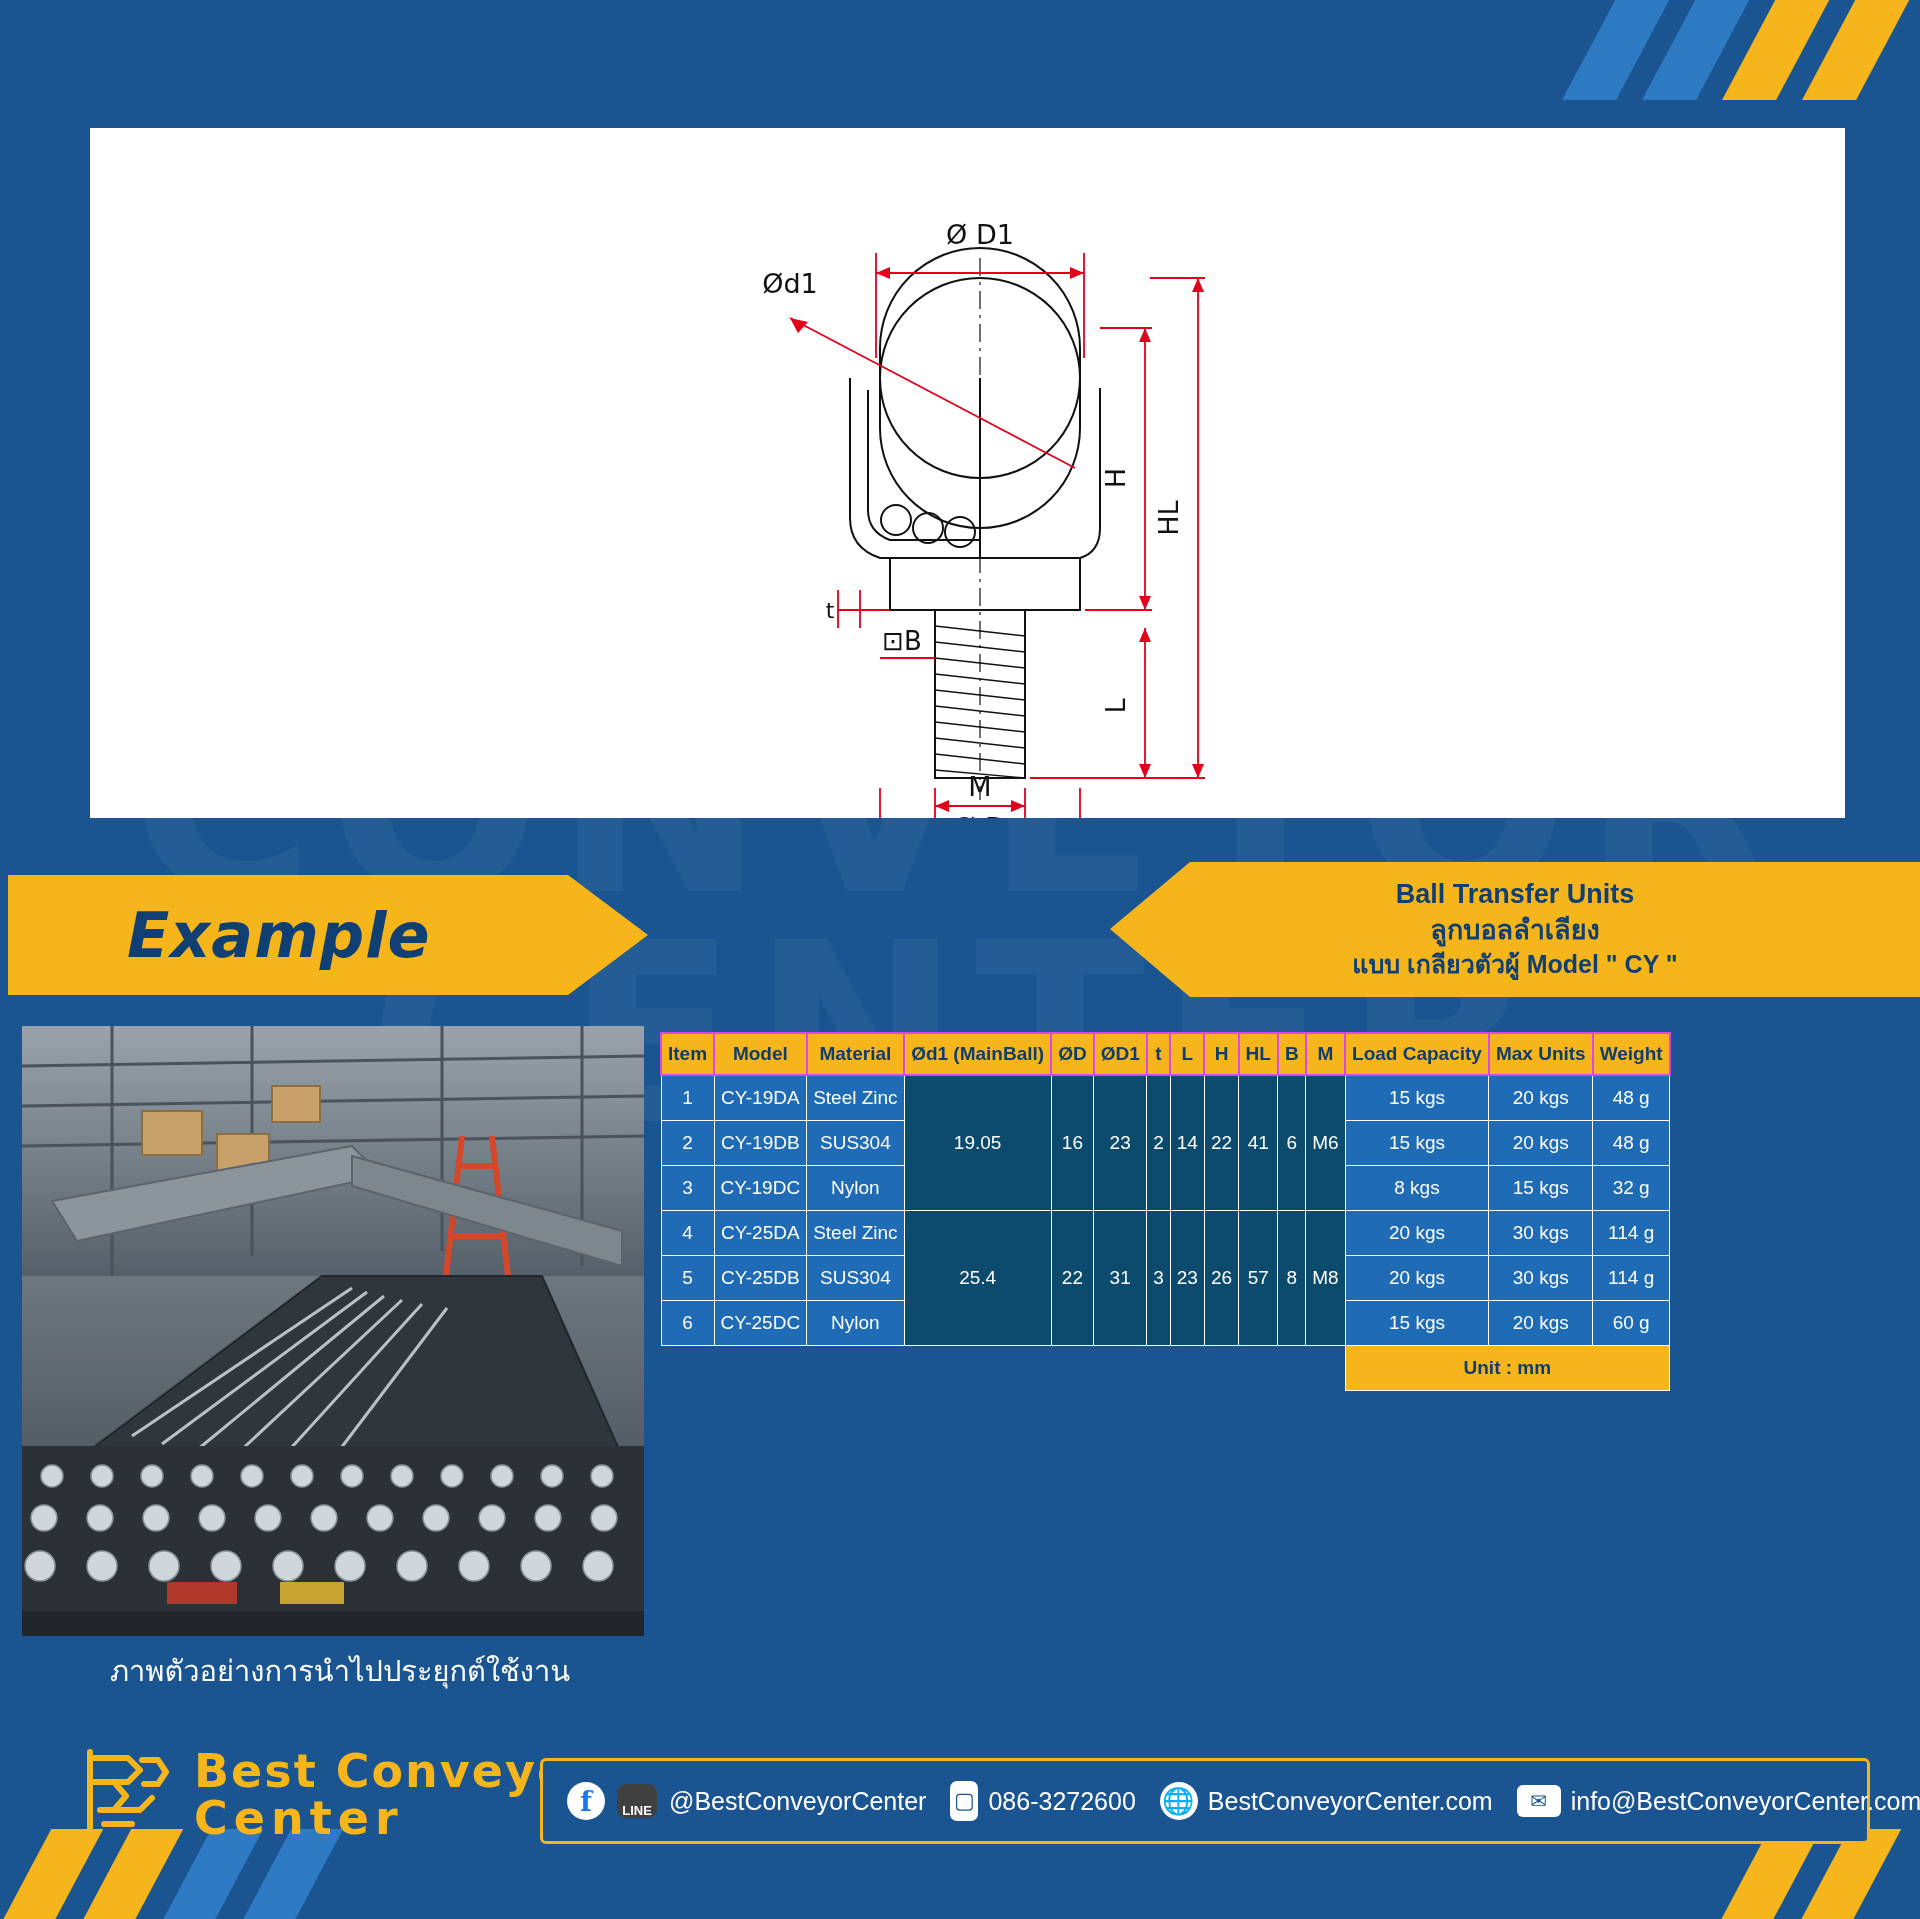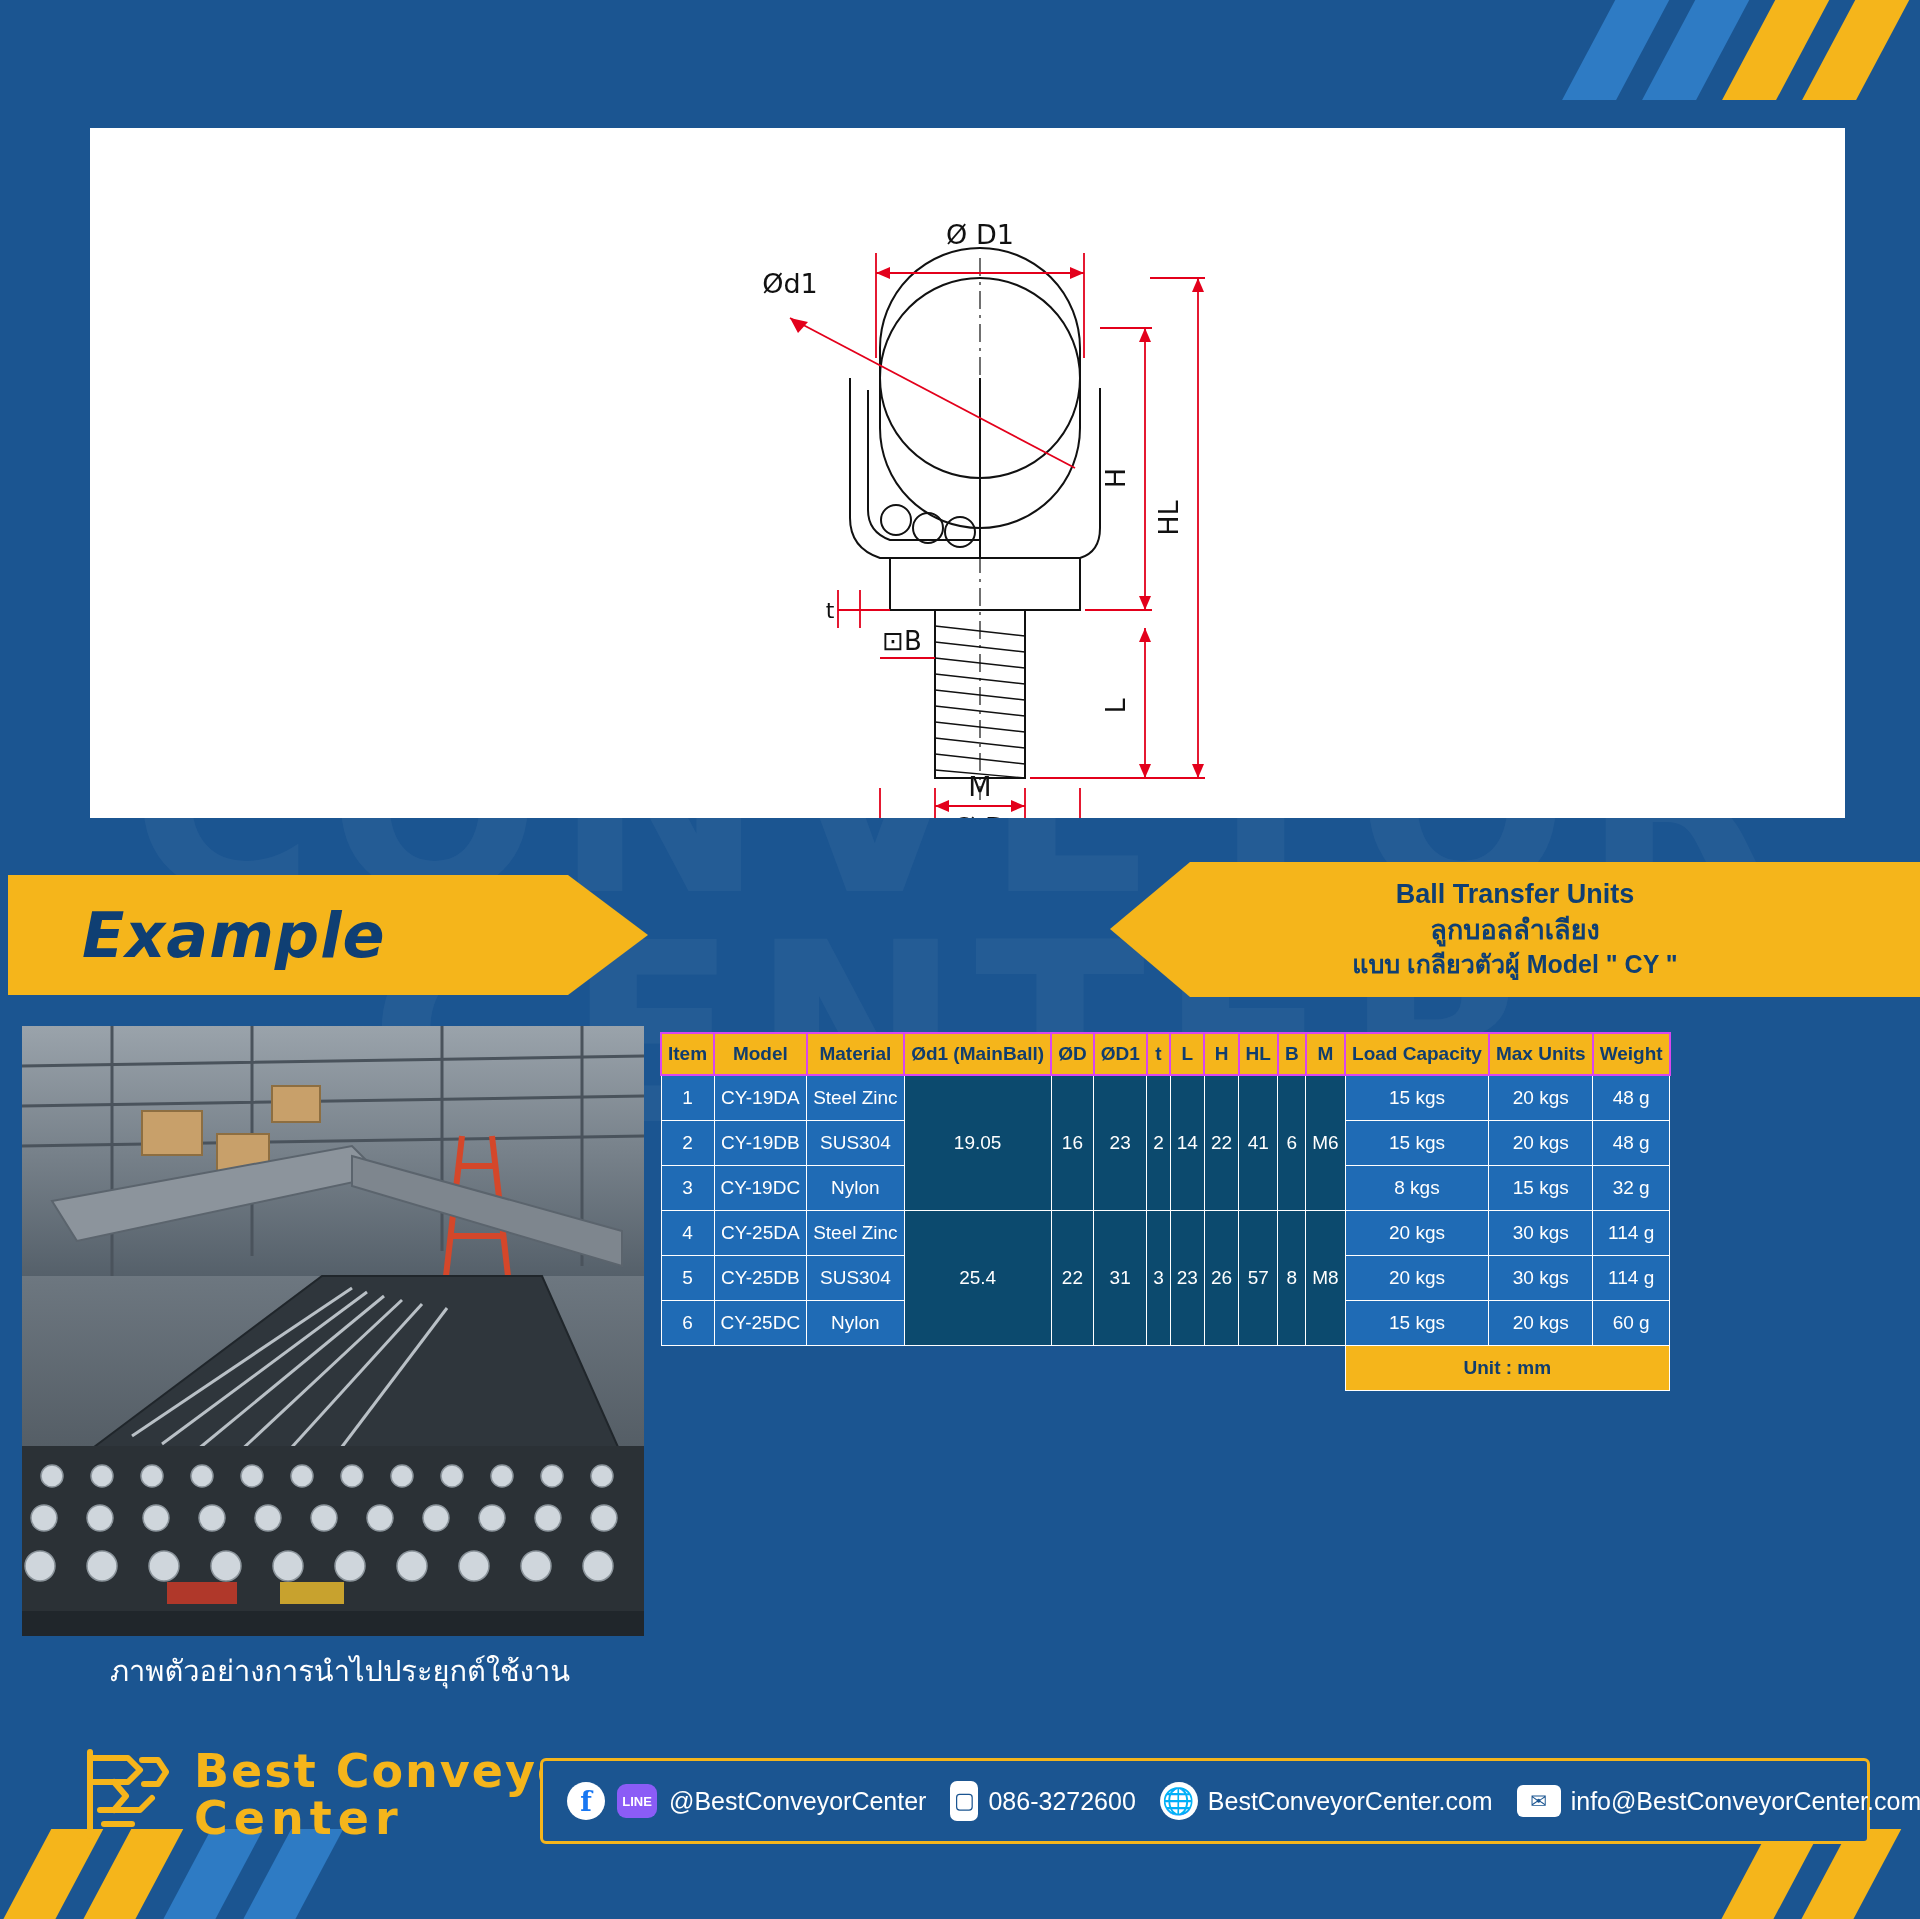--- a/index.html
+++ b/index.html
@@ -72,21 +72,21 @@
     background: #f5b51b;
     clip-path: polygon(0 0, 560px 0, 640px 60px, 560px 120px, 0 120px);
     display: flex; align-items: center;
   }
   .example-banner span {
     color: #0f3f73;
     font-size: 62px;
     font-weight: bold;
     font-style: italic;
     letter-spacing: 1px;
-    margin-left: 74px;
+    margin-left: 119px;
     font-family: "DejaVu Sans", sans-serif;
   }
 
   
   .title-banner {
     position: absolute;
     left: 1110px; top: 862px;
     width: 810px; height: 135px;
     background: #f5b51b;
     clip-path: polygon(80px 0, 810px 0, 810px 135px, 80px 135px, 0 67px);
@@ -167,21 +167,21 @@
     gap: 12px;
   }
   .contact-item { display: flex; align-items: center; gap: 10px; color: #ffffff; font-size: 25px; }
   .contact-item .lbl { white-space: nowrap; }
   .icon-circle {
     width: 38px; height: 38px; border-radius: 50%;
     display: flex; align-items: center; justify-content: center;
     flex: 0 0 auto;
   }
   .ic-fb { background: #ffffff; color: #1877f2; font-weight: bold; font-size: 27px; font-family: "DejaVu Serif", serif; }
-  .ic-line { background: #8b5cf6; color: #ffffff; font-size: 13px; font-weight: bold; border-radius: 9px; width: 40px; height: 34px; }
+  .ic-line { background: #404040; color: #ffffff; font-size: 13px; font-weight: bold; border-radius: 9px; width: 40px; height: 34px; align-items: flex-end; }
   .ic-phone { background: #ffffff; color: #1b5591; font-size: 22px; border-radius: 7px; width: 28px; height: 40px; }
   .ic-globe { background: #ffffff; color: #1b5591; font-size: 26px; }
   .ic-mail { background: #ffffff; color: #1b5591; font-size: 20px; border-radius: 6px; width: 44px; height: 32px; }
   .sep { width: 26px; }
 
   .dim-label { font-family: "DejaVu Sans", sans-serif; }
 </style>
 </head>
 <body>
 

